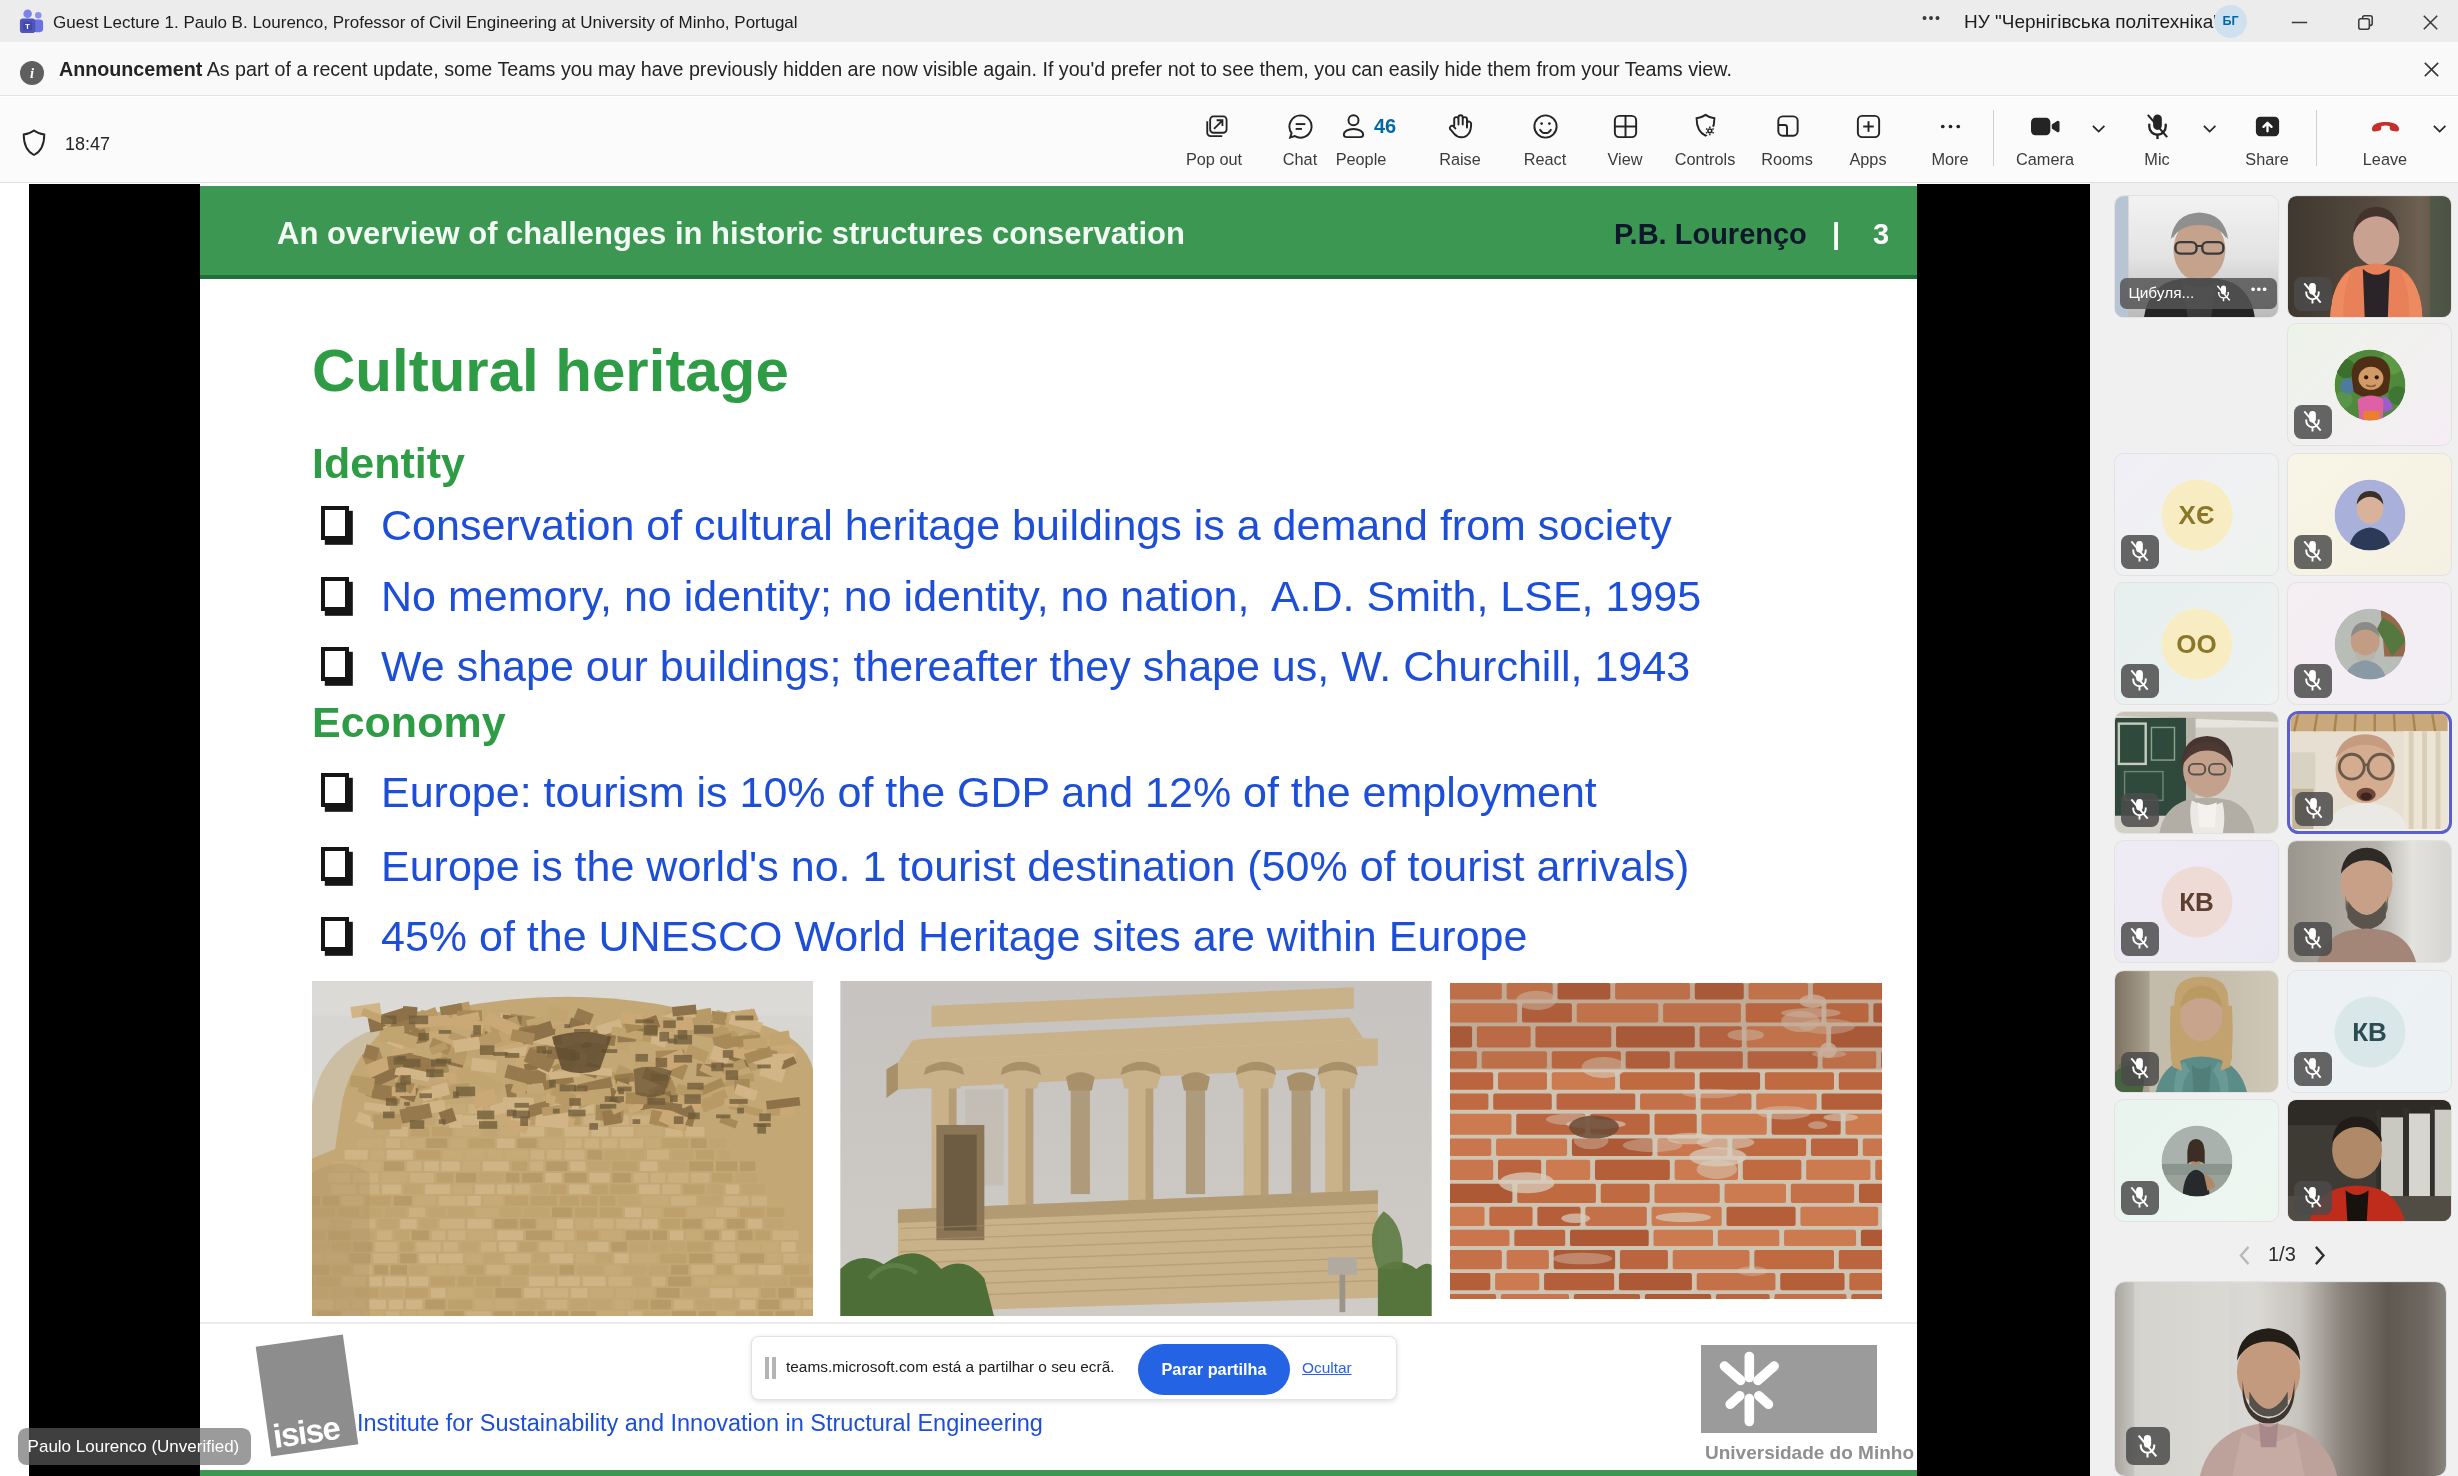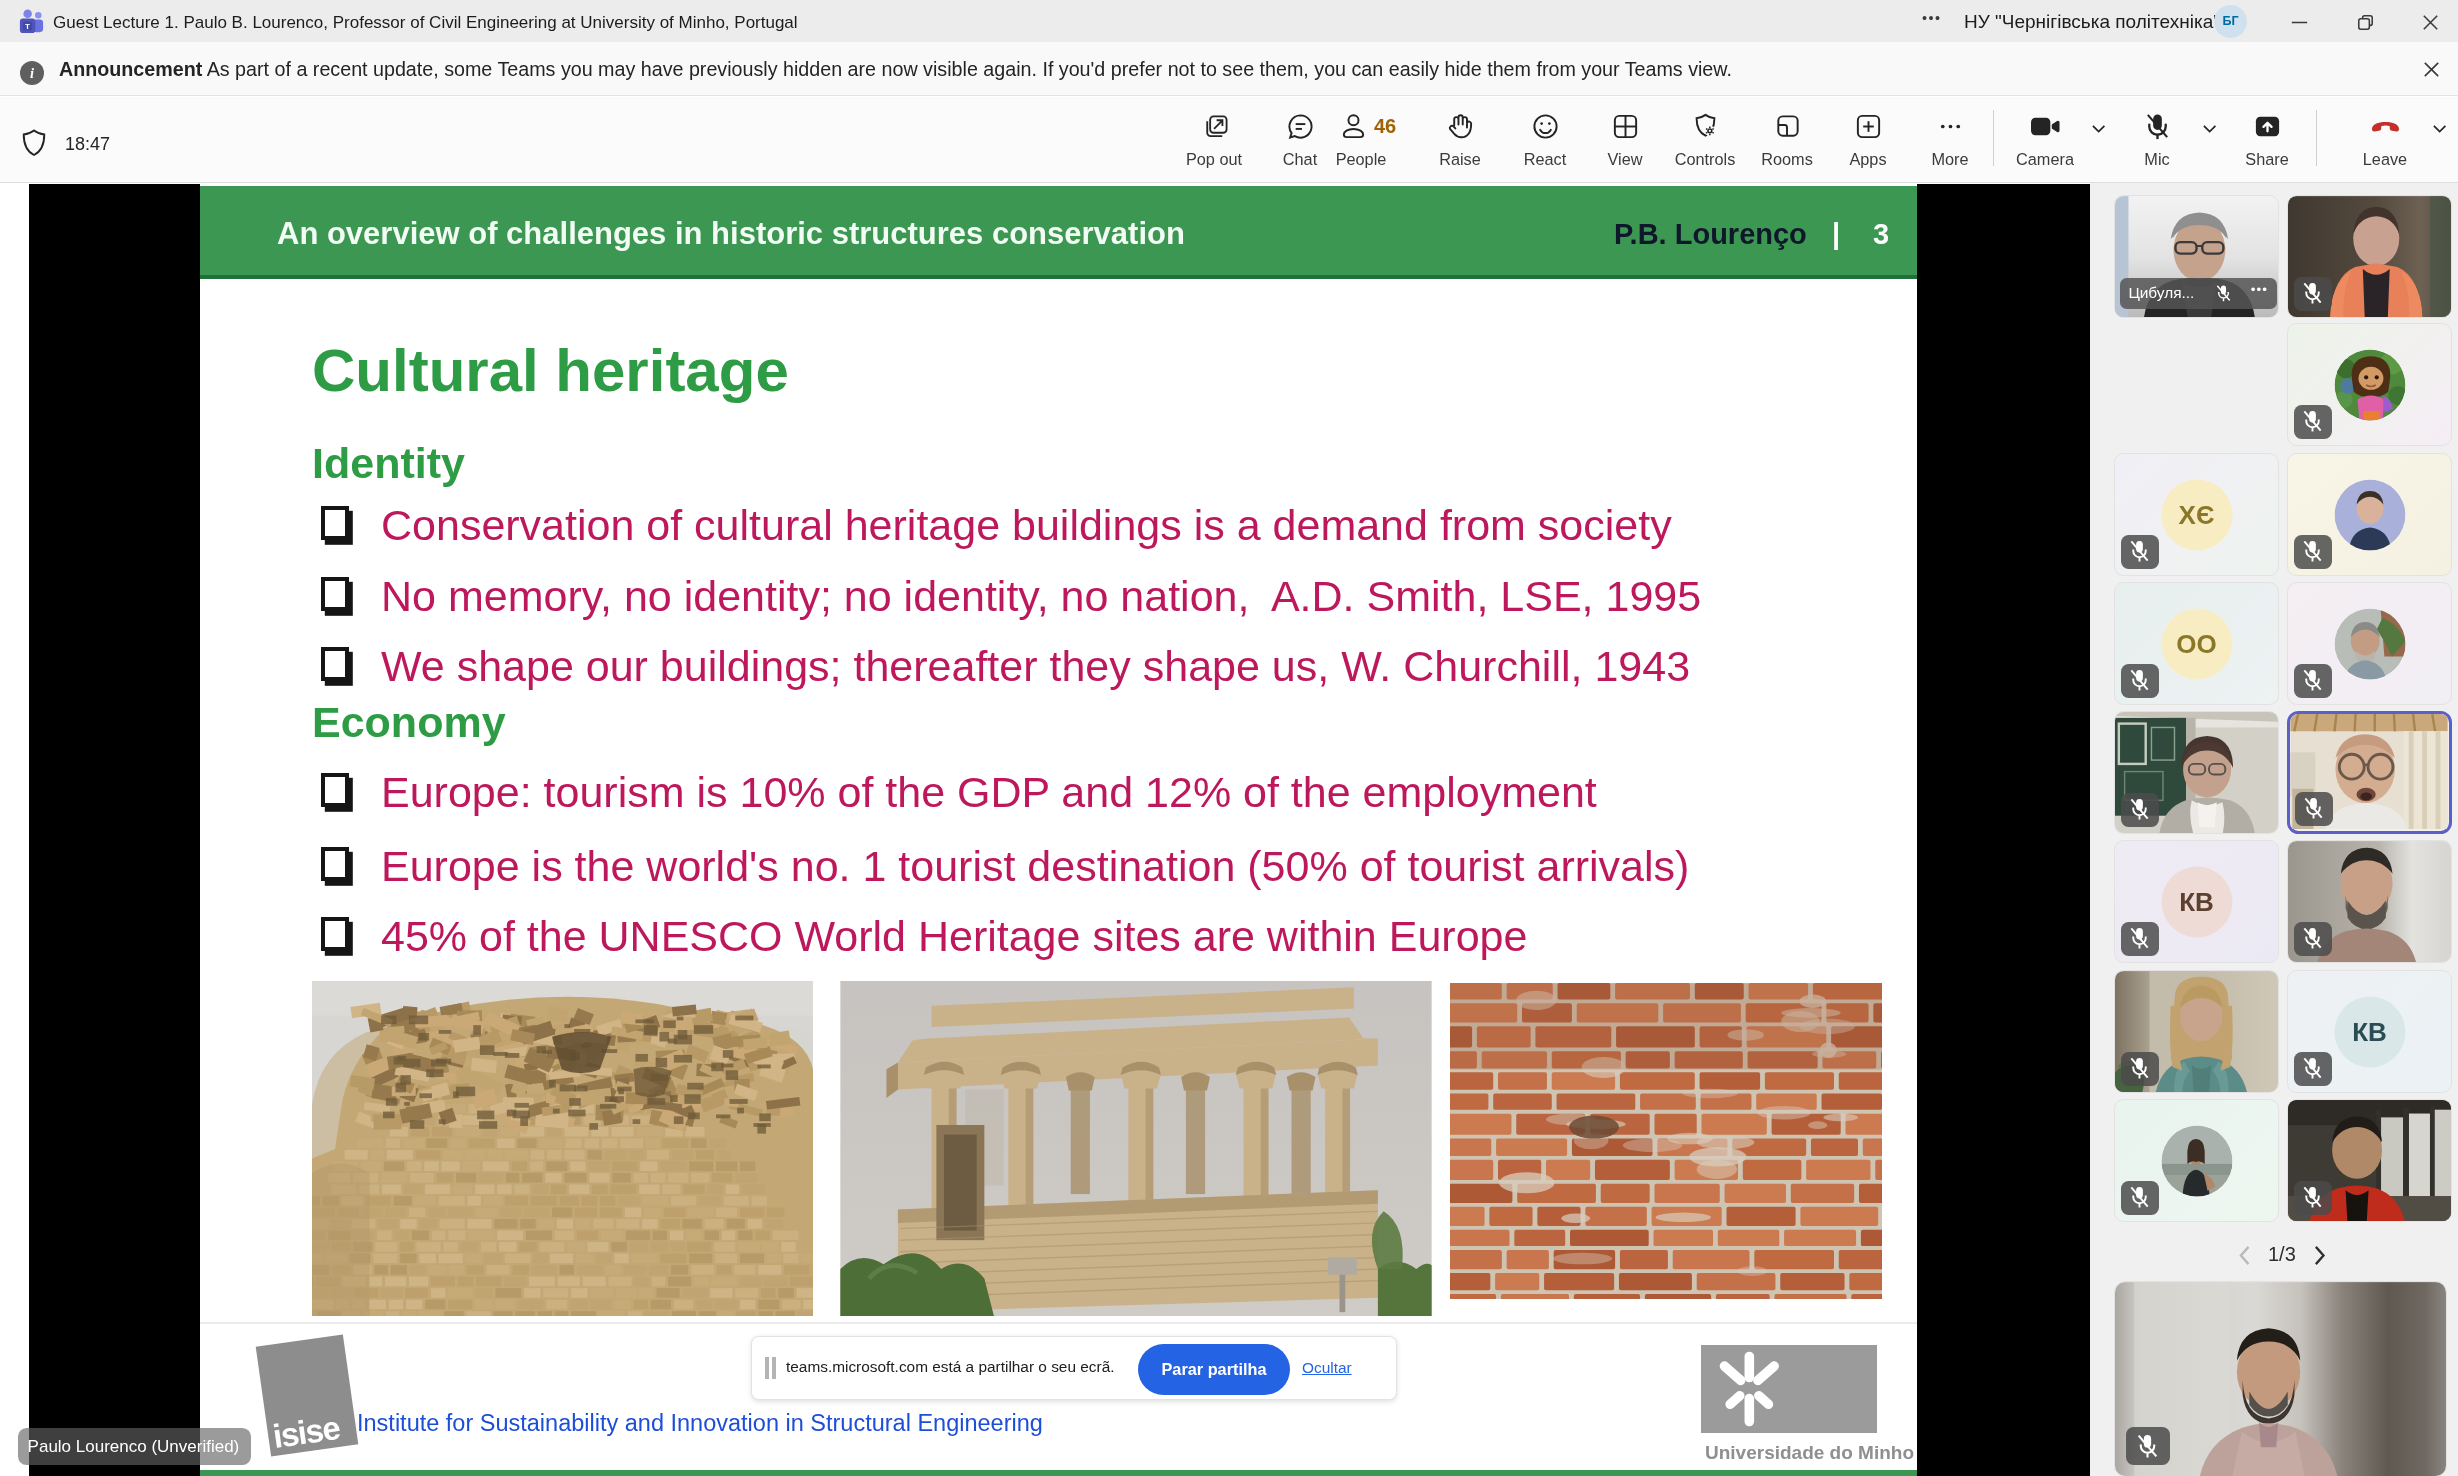--- a/index.html
+++ b/index.html
@@ -11,21 +11,21 @@
   #banner { position:absolute; left:0; top:42px; width:2458px; height:54px; background:#f9f9f9; border-bottom:1px solid #e4e4e4; }
   #toolbar { position:absolute; left:0; top:97px; width:2458px; height:86px; background:#fbfbfb; border-bottom:1px solid #dedede; }
   .tbtn { position:absolute; top:15.4px; width:86px; text-align:center; color:#242424; }
   .tbtn svg { display:block; margin:0 auto; }
   .tbtn .lbl { font-size:16.3px; color:#3b3b3b; margin-top:8.6px; }
   
   #stage { position:absolute; left:29px; top:184px; width:2062px; height:1292px; background:#000; }
   #slide { position:absolute; left:171px; top:0px; width:1717px; height:1292px; background:#ffffff; overflow:hidden; }
   #slidehead { position:absolute; left:0; top:1.9px; width:1717px; height:93px; background:#3b9751; border-bottom:4.8px solid #20703a; }
   #slidefoot { position:absolute; left:0; top:1286px; width:1717px; height:5.8px; background:#3b9751; }
-  .sline { position:absolute; color:#be185d; font-size:43px; letter-spacing:0px; white-space:nowrap; }
+  .sline { position:absolute; color:#1d4ed8; font-size:43px; letter-spacing:0px; white-space:nowrap; }
   .green { color:#2e9c45; font-weight:bold; }
   .chk { position:absolute; width:28px; height:34px; background:#fff; border:4.8px solid #151515; box-shadow:3.8px 4.8px 0 0 #151515; }
   
   #panel { position:absolute; left:2090px; top:183px; width:368px; height:1294px; background:#f0f0f0; }
   .tile { position:absolute; width:165px; height:123px; border-radius:9.6px; overflow:hidden; border:1px solid #e2e2e2; }
   .tile svg { display:block; }
   .micpill { position:absolute; left:5.8px; bottom:5.8px; width:38px; height:34px; background:rgba(75,75,75,0.85); border-radius:7.7px; }
   .micpill svg { display:block; margin:3.8px auto 0; }
   .avcirc { position:absolute; left:50%; top:50%; transform:translate(-50%,-50%); border-radius:50%;
             display:flex; align-items:center; justify-content:center; font-weight:bold; }
@@ -83,21 +83,21 @@
         <line x1="10" y1="12.5" x2="20" y2="12.5" stroke="#242424" stroke-width="2"></line>
         <line x1="10" y1="17.5" x2="16.5" y2="17.5" stroke="#242424" stroke-width="2"></line>
       </svg>
     <div class="lbl">Chat</div>
   </div>
   <div class="tbtn" style="left:1318px">
     <svg style="margin-left:21px" width="29" height="29" viewBox="0 0 30 30">
         <circle cx="15" cy="8.5" r="5.2" fill="none" stroke="#242424" stroke-width="2"></circle>
         <path d="M15 17.5 c6 0 10 2.6 10 5.8 0 1.7-1.2 2.7-3 2.7 h-14 c-1.8 0-3-1-3-2.7 0-3.2 4-5.8 10-5.8 Z" fill="none" stroke="#242424" stroke-width="2"></path>
       </svg>
-    <div class="abs" style="left:56px;top:2.9px;font-size:20px;font-weight:bold;color:#a16207">46</div>
+    <div class="abs" style="left:56px;top:2.9px;font-size:20px;font-weight:bold;color:#0369a1">46</div>
     <div class="lbl">People</div>
   </div>
   <div class="tbtn" style="left:1417px">
     <svg width="29" height="29" viewBox="0 0 30 30">
         <path d="M8.5 14 V7.5 a2.2 2.2 0 0 1 4.4 0 V13 M12.9 12.5 V5.5 a2.2 2.2 0 0 1 4.4 0 V12.5 M17.3 13 V7.5 a2.2 2.2 0 0 1 4.4 0 V16 M21.7 11 a2.3 2.3 0 0 1 4.3 1.2 c0 3-0.6 7.5-2.4 10.1 -1.6 2.3-4 3.9-7.6 3.9 -3.2 0-5.3-0.9-7.2-3.2 L4.3 17.8 a2.3 2.3 0 0 1 3.4-3 l2 2.2" fill="none" stroke="#242424" stroke-width="2" stroke-linecap="round" stroke-linejoin="round"></path>
       </svg>
     <div class="lbl">Raise</div>
   </div>
   <div class="tbtn" style="left:1502px">
     <svg width="29" height="29" viewBox="0 0 30 30">

